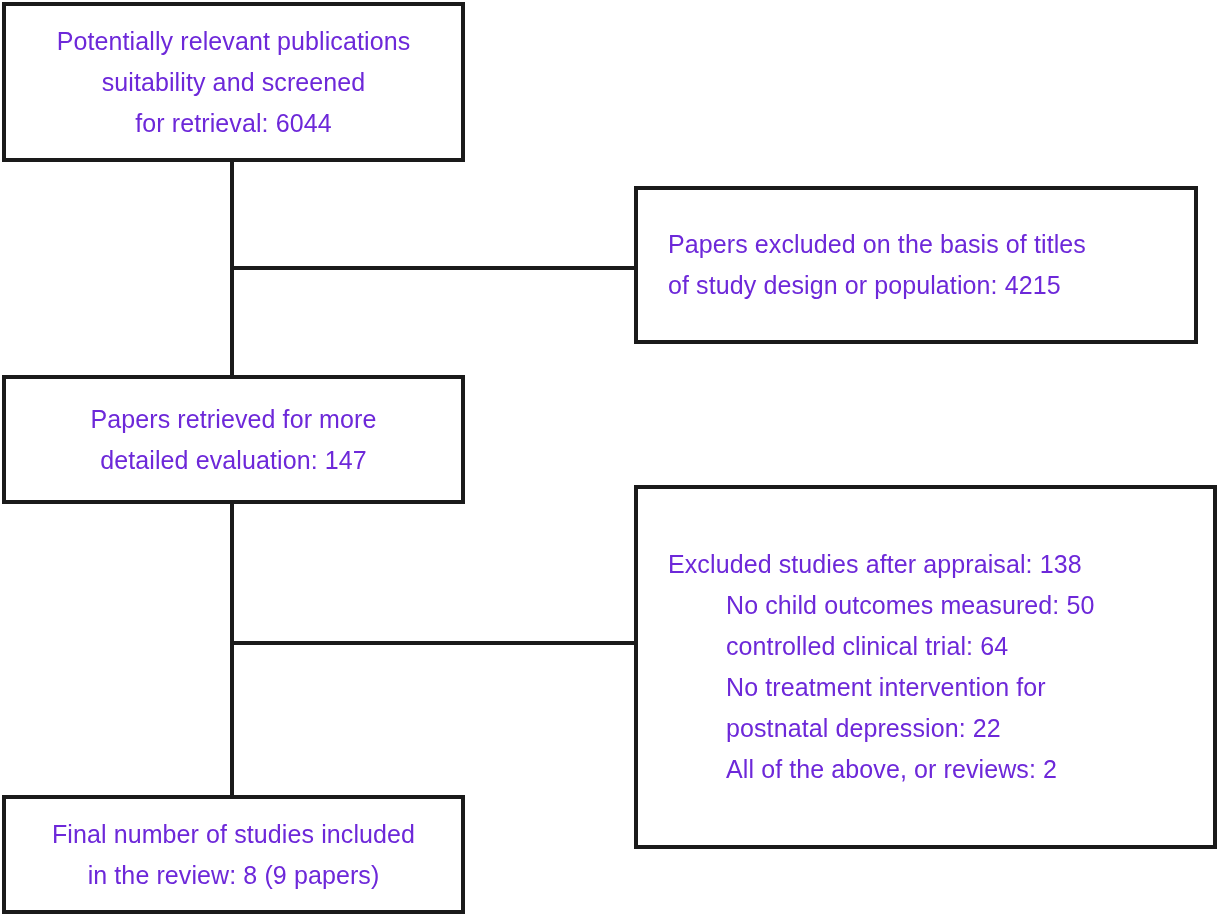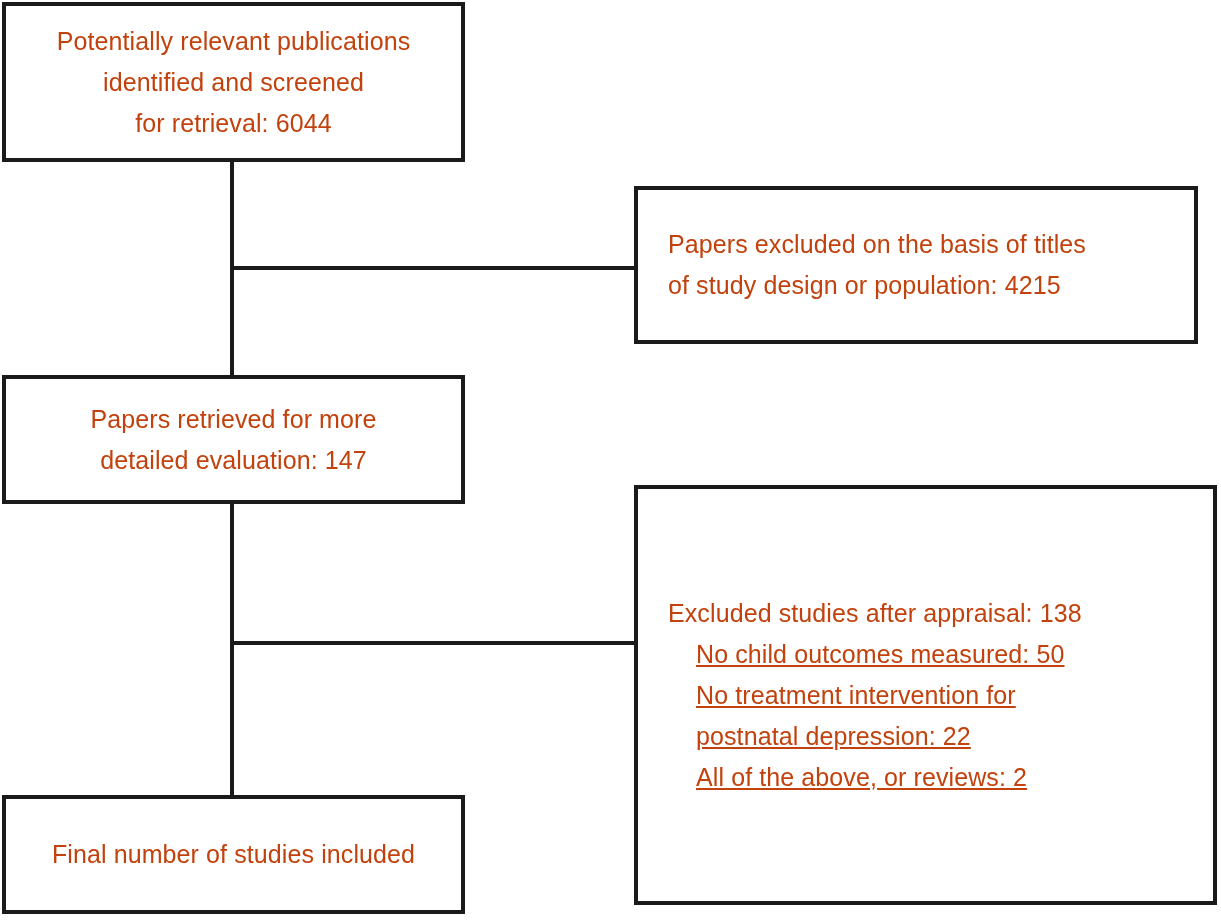--- a/index.html
+++ b/index.html
@@ -29,57 +29,57 @@
   
   .node {
     position: absolute;
     box-sizing: border-box;
     background: #ffffff;
     border: 4px solid #1a1a1a;
     z-index: 2;
     display: flex;
     flex-direction: column;
     justify-content: center;
-    color: #c2410c;
+    color: #6d28d9;
   }
   .node-centered {
     align-items: center;
     text-align: center;
   }
   .node-left {
     align-items: flex-start;
     text-align: left;
   }
 
   .line {
     display: block;
     font-size: 25px;
     line-height: 41px;
     letter-spacing: 0.1px;
     white-space: pre;
   }
   .node-left .line { padding-left: 30px; }
-  .node-left .line.indented { padding-left: 58px; text-decoration: underline; }
+  .node-left .line.indented { padding-left: 88px; }
 
   
   #box-identified {
     left: 2px;  top: 2px;
     width: 463px; height: 160px;
   }
   #box-excluded-titles {
     left: 634px; top: 186px;
     width: 564px; height: 158px;
   }
   #box-retrieved {
     left: 2px;  top: 375px;
     width: 463px; height: 129px;
   }
   #box-excluded-appraisal {
     left: 634px; top: 485px;
-    width: 583px; height: 420px;
+    width: 583px; height: 364px;
   }
   #box-final {
     left: 2px;  top: 795px;
     width: 463px; height: 119px;
   }
 
   
   #spine-main {
     left: 230px; top: 160px;
     height: 637px;
@@ -99,39 +99,41 @@
 <body>
 
 <div id="flow-root">
 
   <div class="connector conn-v" id="spine-main"></div>
   <div class="connector conn-h" id="branch-titles"></div>
   <div class="connector conn-h" id="branch-appraisal"></div>
 
   <div class="node node-centered" id="box-identified">
     <span class="line">Potentially relevant publications</span>
-    <span class="line">identified and screened</span>
+    <span class="line">suitability and screened</span>
     <span class="line">for retrieval: 6044</span>
   </div>
 
   <div class="node node-left" id="box-excluded-titles">
     <span class="line">Papers excluded on the basis of titles</span>
     <span class="line">of study design or population: 4215</span>
   </div>
 
   <div class="node node-centered" id="box-retrieved">
     <span class="line">Papers retrieved for more</span>
     <span class="line">detailed evaluation: 147</span>
   </div>
 
   <div class="node node-left" id="box-excluded-appraisal">
     <span class="line">Excluded studies after appraisal: 138</span>
     <span class="line indented">No child outcomes measured: 50</span>
+    <span class="line indented">controlled clinical trial: 64</span>
     <span class="line indented">No treatment intervention for</span>
     <span class="line indented">postnatal depression: 22</span>
     <span class="line indented">All of the above, or reviews: 2</span>
   </div>
 
   <div class="node node-centered" id="box-final">
     <span class="line">Final number of studies included</span>
+    <span class="line">in the review: 8 (9 papers)</span>
   </div>
 
 </div>
 
 </body></html>

